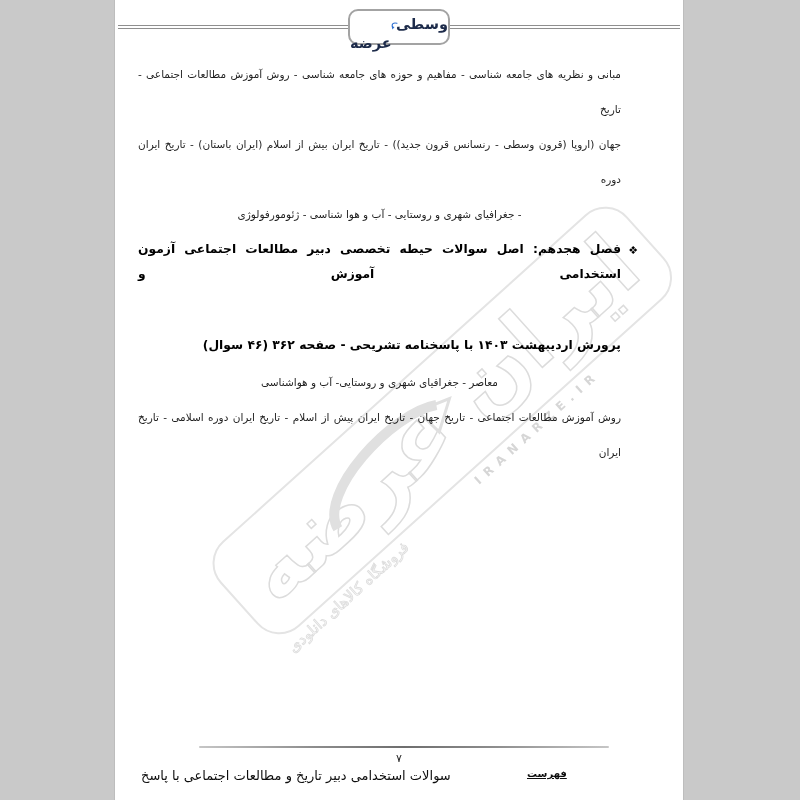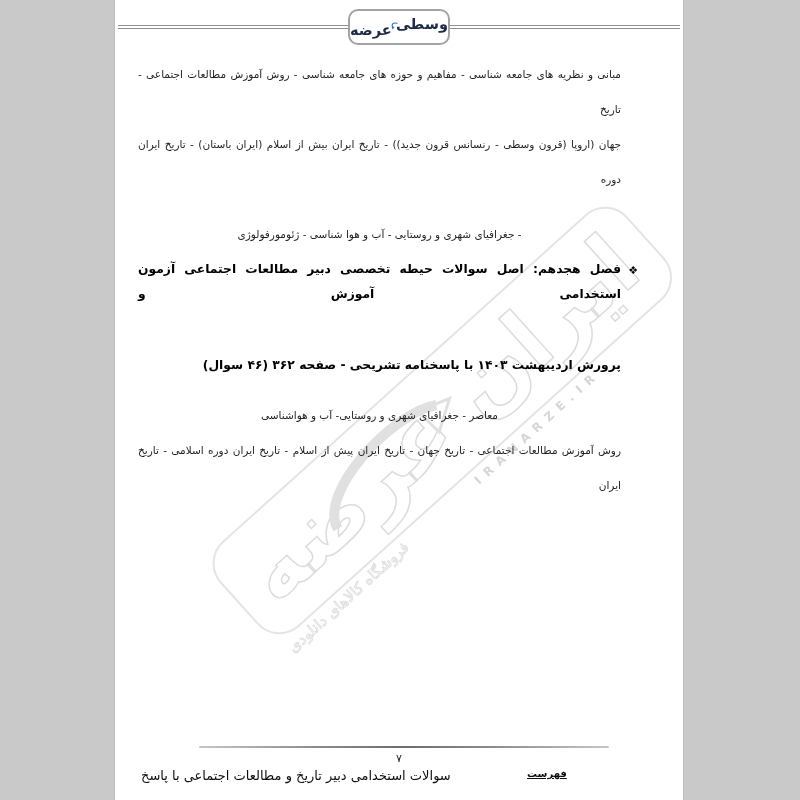--- a/index.html
+++ b/index.html
@@ -22,32 +22,32 @@
   }
   .logo-box {
     position:absolute; top:9px; left:50%; transform:translateX(-50%);
     width:102px; height:36px; background:#fff;
     border:2px solid #a3a3a3; border-radius:10px;
     display:flex; align-items:center; justify-content:center;
     z-index:3; direction:rtl;
   }
   .logo-word { font-weight:bold; font-size:14.5px; color:#1d2b4a; line-height:1; }
   .logo-word.right { position:relative; top:-3px; }
-  .logo-word.left  { position:relative; top:3px; }
+  .logo-word.left  { position:relative; top:16px; }
   .logo-arrow { width:20px; height:24px; margin:0 -2px; position:relative; z-index:2; }
   
   .content {
     position:absolute; top:57px; left:23px; right:62px;
     direction:rtl; color:#1f1f1f; z-index:2;
   }
   .body-line {
     font-size:10.5px; line-height:35px;
     text-align:justify; text-align-last:justify; white-space:normal;
   }
-  .body-line.last { text-align-last:center;margin-top:20px; }
+  .body-line.last { text-align-last:center; }
   .chapter { position:relative; margin-top:5px; color:#000; }
   .chapter-bullet {
     position:absolute; right:-17px; top:7px;
     font-size:11px; font-weight:bold; color:#000;
   }
   .chapter-line {
     font-size:12.3px; font-weight:bold; line-height:25px;
     text-align:justify; text-align-last:justify;
   }
   .chapter-line.last { text-align-last:right;margin-top:46px; }

